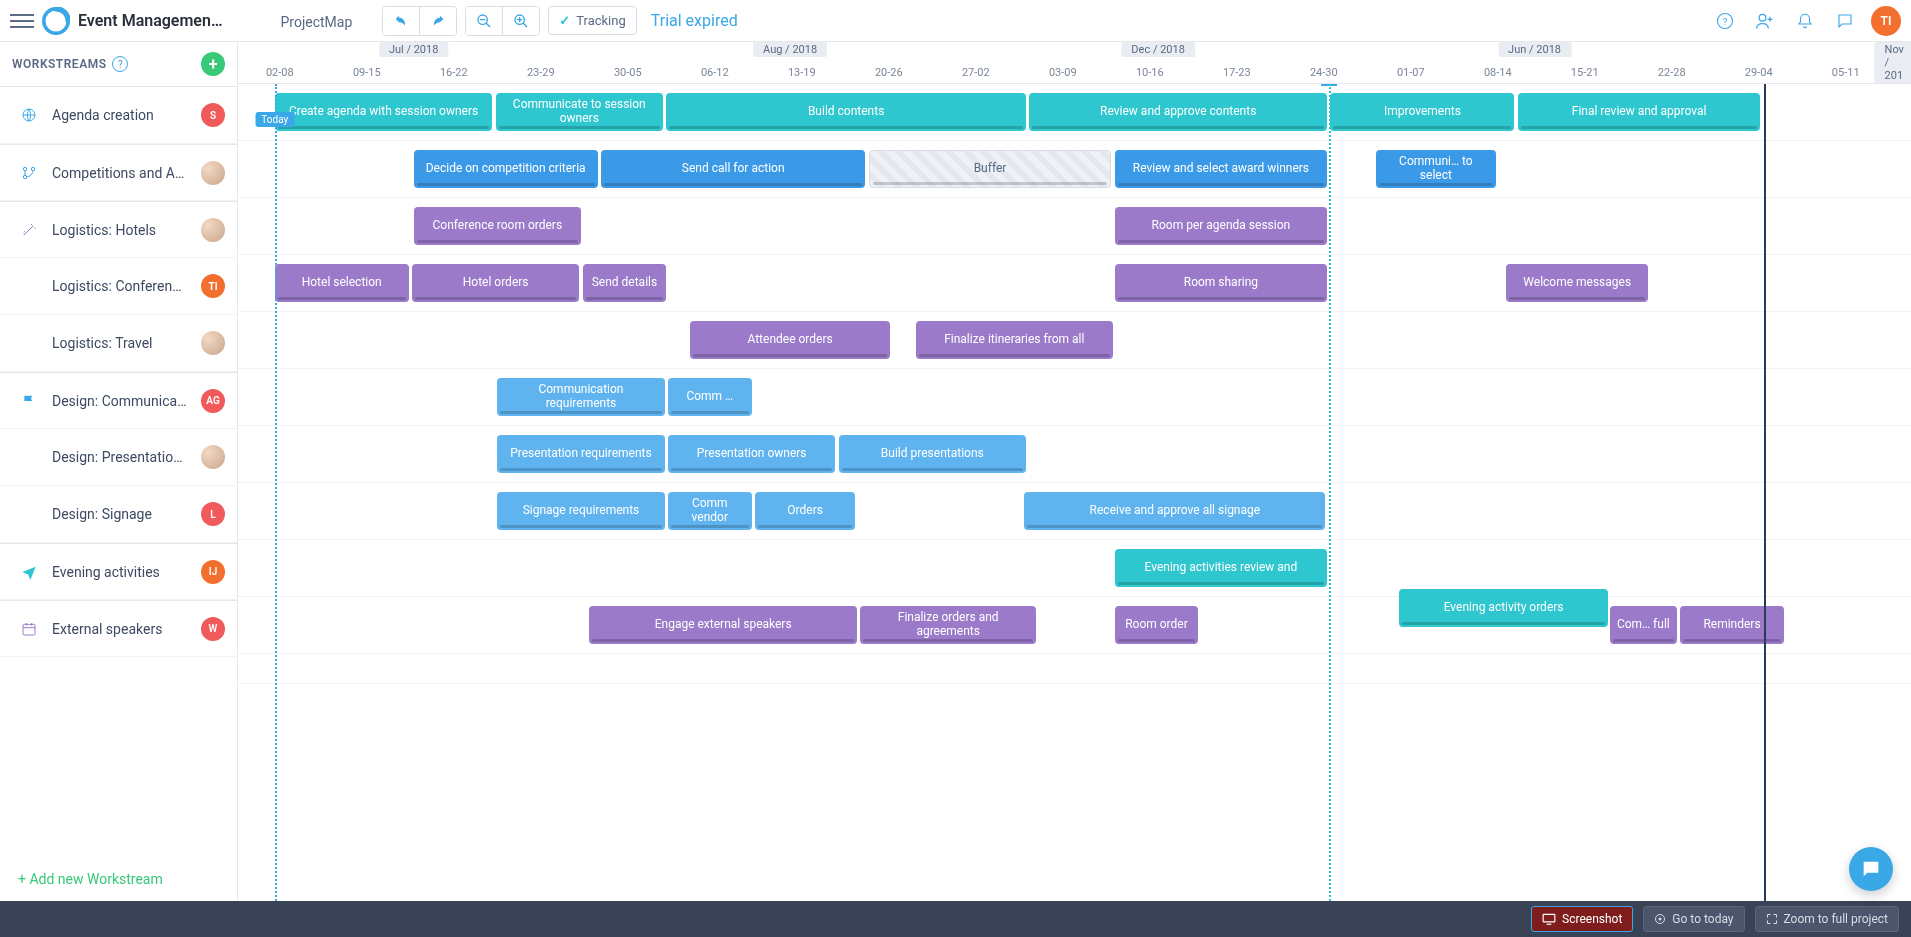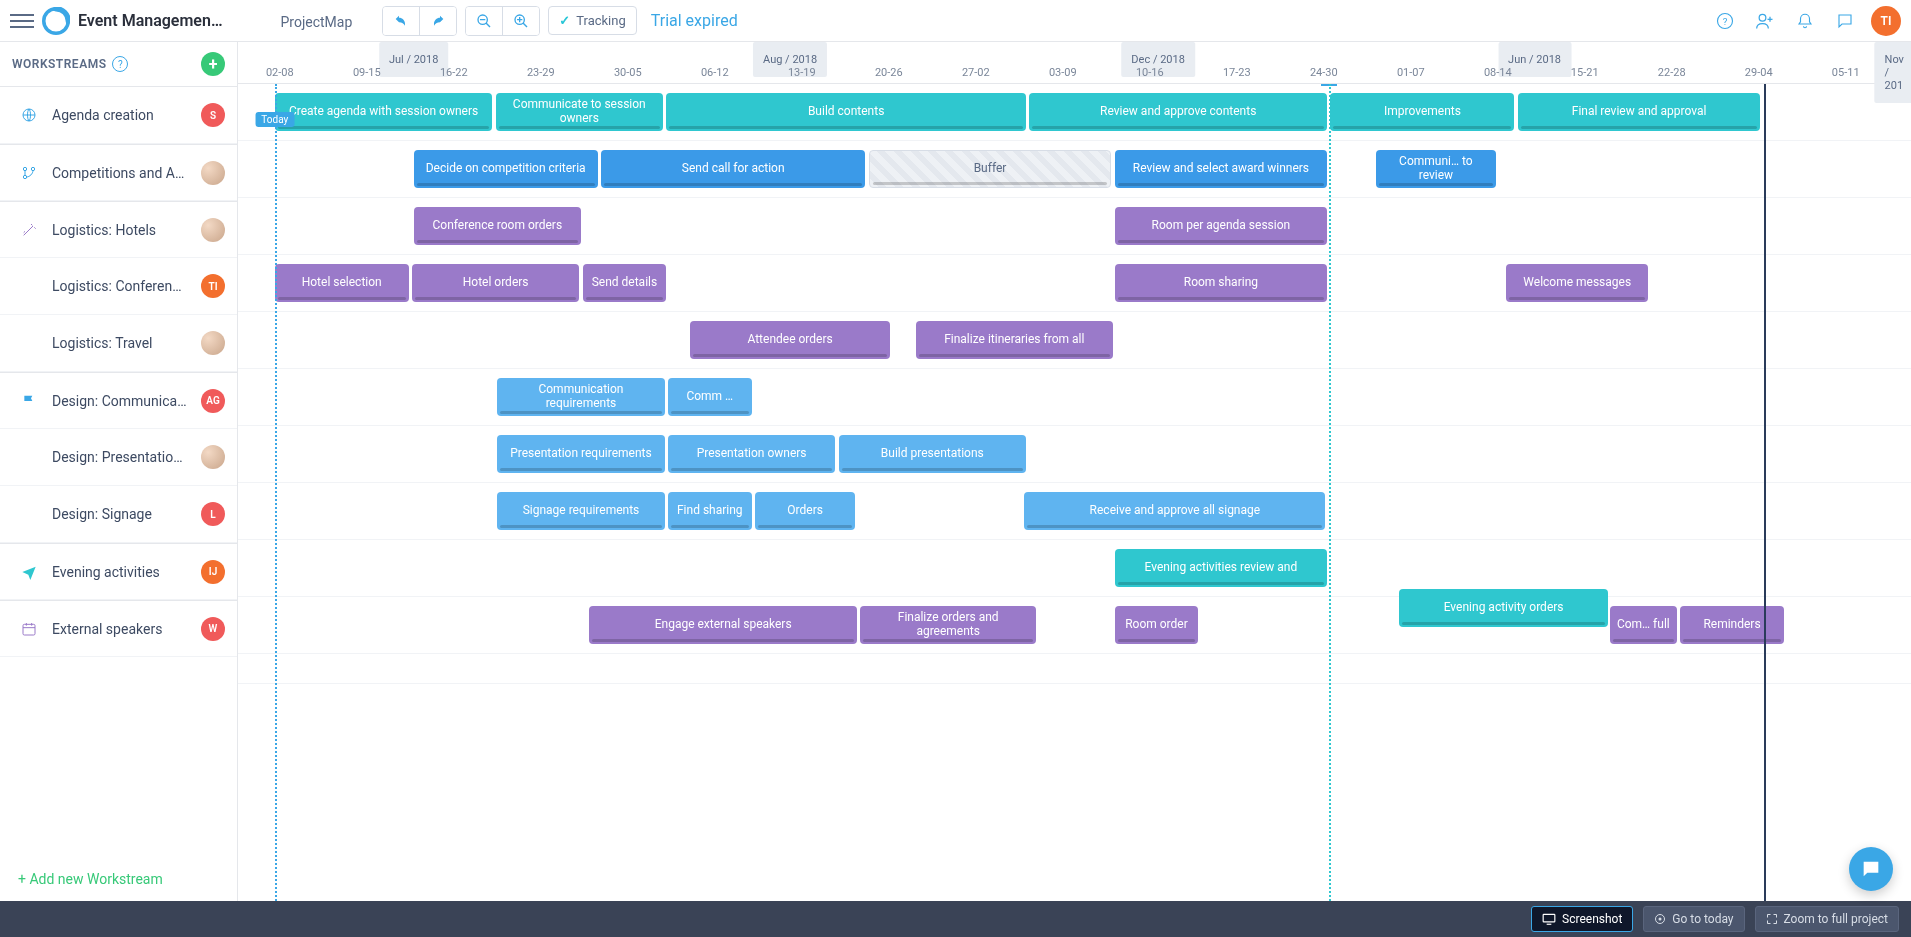--- a/index.html
+++ b/index.html
@@ -38,21 +38,21 @@
 .ws-item.group-start { border-top:1px solid #e5e7eb;}
 .ws-ico { width:18px; color:#3aa7e6; display:flex; align-items:center; justify-content:center; flex-shrink:0;}
 .ws-label { flex:1; font-size:14px; color:#3d4a62; white-space:nowrap; overflow:hidden; text-overflow:ellipsis;}
 .ws-avatar { width:24px; height:24px; border-radius:50%; display:flex; align-items:center; justify-content:center; font-size:10px; font-weight:600; color:#fff; flex-shrink:0;}
 .add-ws { padding:14px 18px; color:#37c978; font-size:14px; cursor:pointer;}
 
 
 .timeline { flex:1; display:flex; flex-direction:column; overflow:hidden; position:relative;}
 .time-header { height:42px; border-bottom:1px solid #e5e7eb; position:relative;}
 .month-row { position:absolute; top:0; left:0; right:0; height:18px;}
-.month-lbl { position:absolute; top:0; font-size:11px; color:#5a6a85; background:#e9edf2; padding:11px 10px; border-radius:2px; transform:translateX(-50%);}
+.month-lbl { position:absolute; top:0; font-size:11px; color:#5a6a85; background:#e9edf2; padding:1px 10px; border-radius:2px; transform:translateX(-50%);}
 .week-row { position:absolute; top:18px; left:0; right:0; height:24px; display:flex; align-items:center;}
 .week-lbl { position:absolute; font-size:11px; color:#7a8699; transform:translateX(-50%);}
 .today-badge { position:absolute; top:40px; background:#3aa7e6; color:#fff; font-size:10px; padding:2px 6px; border-radius:3px; transform:translateX(-50%); z-index:20;margin-top:30px;}
 .rows { flex:1; overflow:auto; position:relative;}
 .row-band { height:57px; border-bottom:1px solid #f1f3f6; position:relative;}
 .task { position:absolute; height:38px; border-radius:4px; color:#fff; font-size:12px; display:flex; align-items:center; justify-content:center; text-align:center; padding:2px 6px; line-height:1.15; overflow:hidden; cursor:pointer;}
 .task::after { content:""; position:absolute; left:3px; right:3px; bottom:2px; height:3px; background:rgba(0,0,0,0.18); border-radius:2px;}
 .c-teal { background:#2fc7cf;}
 .c-blue { background:#3b9ae8;}
 .c-lblue { background:#5fb4f0;}
@@ -60,21 +60,21 @@
 .c-buffer { background:repeating-linear-gradient(45deg,#eef1f5,#eef1f5 6px,#e4e8ee 6px,#e4e8ee 12px); color:#5a6a85; border:1px solid #d7dde6;}
 .v-line { position:absolute; top:0; bottom:0; width:0; border-left:2px dotted; z-index:5;}
 .v-blue { border-color:#3aa7e6; }
 .v-teal { border-color:#2fc7cf; }
 .v-dark { position:absolute; top:0; bottom:0; width:2px; background:#2a3b5a; z-index:5;}
 .milestone { position:absolute; top:-8px; width:16px; height:10px; background:#3aa7e6; transform:translateX(-50%);}
 
 
 .bottombar { height:36px; background:#3a4356; display:flex; align-items:center; justify-content:flex-end; gap:10px; padding:0 12px;}
 .bb-btn { display:flex; align-items:center; gap:6px; background:#4b566d; border:1px solid #5a657d; color:#d7dde6; font-size:12px; padding:5px 10px; border-radius:3px; cursor:pointer;}
-.bb-btn.primary { background:#0f172a; border-color:#3aa7e6; color:#fff;}
+.bb-btn.primary { background:#7f1d1d; border-color:#3aa7e6; color:#fff;}
 .chat-bubble { position:fixed; right:18px; bottom:46px; width:44px; height:44px; border-radius:50%; background:#3aa7e6; display:flex; align-items:center; justify-content:center; color:#fff; cursor:pointer; box-shadow:0 4px 12px rgba(0,0,0,0.2);}
 svg { display:block; }
 </style>
 </head>
 <body>
 
 <div class="app">
 
   <div class="topbar">
     <div class="hamburger">
@@ -291,21 +291,21 @@
             <div class="task c-teal" style="left: 25.6%; width: 21.5%; top: 9px;">Build contents</div>
             <div class="task c-teal" style="left: 47.3%; width: 17.8%; top: 9px;">Review and approve contents</div>
             <div class="task c-teal" style="left: 65.3%; width: 11%; top: 9px;">Improvements</div>
             <div class="task c-teal" style="left: 76.5%; width: 14.5%; top: 9px;">Final review and approval</div>
           </div>
           <div class="row-band">
             <div class="task c-blue" style="left: 10.5%; width: 11%; top: 9px;">Decide on competition criteria</div>
             <div class="task c-blue" style="left: 21.7%; width: 15.8%; top: 9px;">Send call for action</div>
             <div class="task c-buffer" style="left: 37.7%; width: 14.5%; top: 9px;">Buffer</div>
             <div class="task c-blue" style="left: 52.4%; width: 12.7%; top: 9px;">Review and select award winners</div>
-            <div class="task c-blue" style="left: 68%; width: 7.2%; top: 9px;">Communi… to review</div>
+            <div class="task c-blue" style="left: 68%; width: 7.2%; top: 9px;">Communi… to select</div>
           </div>
           <div class="row-band">
             <div class="task c-purple" style="left: 10.5%; width: 10%; top: 9px;">Conference room orders</div>
             <div class="task c-purple" style="left: 52.4%; width: 12.7%; top: 9px;">Room per agenda session</div>
           </div>
           <div class="row-band">
             <div class="task c-purple" style="left: 2.2%; width: 8%; top: 9px;">Hotel selection</div>
             <div class="task c-purple" style="left: 10.4%; width: 10%; top: 9px;">Hotel orders</div>
             <div class="task c-purple" style="left: 20.6%; width: 5%; top: 9px;">Send details</div>
             <div class="task c-purple" style="left: 52.4%; width: 12.7%; top: 9px;">Room sharing</div>
@@ -319,21 +319,21 @@
             <div class="task c-lblue" style="left: 15.5%; width: 10%; top: 9px;">Communication requirements</div>
             <div class="task c-lblue" style="left: 25.7%; width: 5%; top: 9px;">Comm …</div>
           </div>
           <div class="row-band">
             <div class="task c-lblue" style="left: 15.5%; width: 10%; top: 9px;">Presentation requirements</div>
             <div class="task c-lblue" style="left: 25.7%; width: 10%; top: 9px;">Presentation owners</div>
             <div class="task c-lblue" style="left: 35.9%; width: 11.2%; top: 9px;">Build presentations</div>
           </div>
           <div class="row-band">
             <div class="task c-lblue" style="left: 15.5%; width: 10%; top: 9px;">Signage requirements</div>
-            <div class="task c-lblue" style="left: 25.7%; width: 5%; top: 9px;">Find sharing</div>
+            <div class="task c-lblue" style="left: 25.7%; width: 5%; top: 9px;">Comm vendor</div>
             <div class="task c-lblue" style="left: 30.9%; width: 6%; top: 9px;">Orders</div>
             <div class="task c-lblue" style="left: 47%; width: 18%; top: 9px;">Receive and approve all signage</div>
           </div>
           <div class="row-band">
             <div class="task c-teal" style="left: 52.4%; width: 12.7%; top: 9px;">Evening activities review and</div>
             <div class="task c-teal" style="left: 69.4%; width: 12.5%; top: 9px; margin-top: 40px;">Evening activity orders</div>
           </div>
           <div class="row-band">
             <div class="task c-purple" style="left: 21%; width: 16%; top: 9px;">Engage external speakers</div>
             <div class="task c-purple" style="left: 37.2%; width: 10.5%; top: 9px;">Finalize orders and agreements</div>

